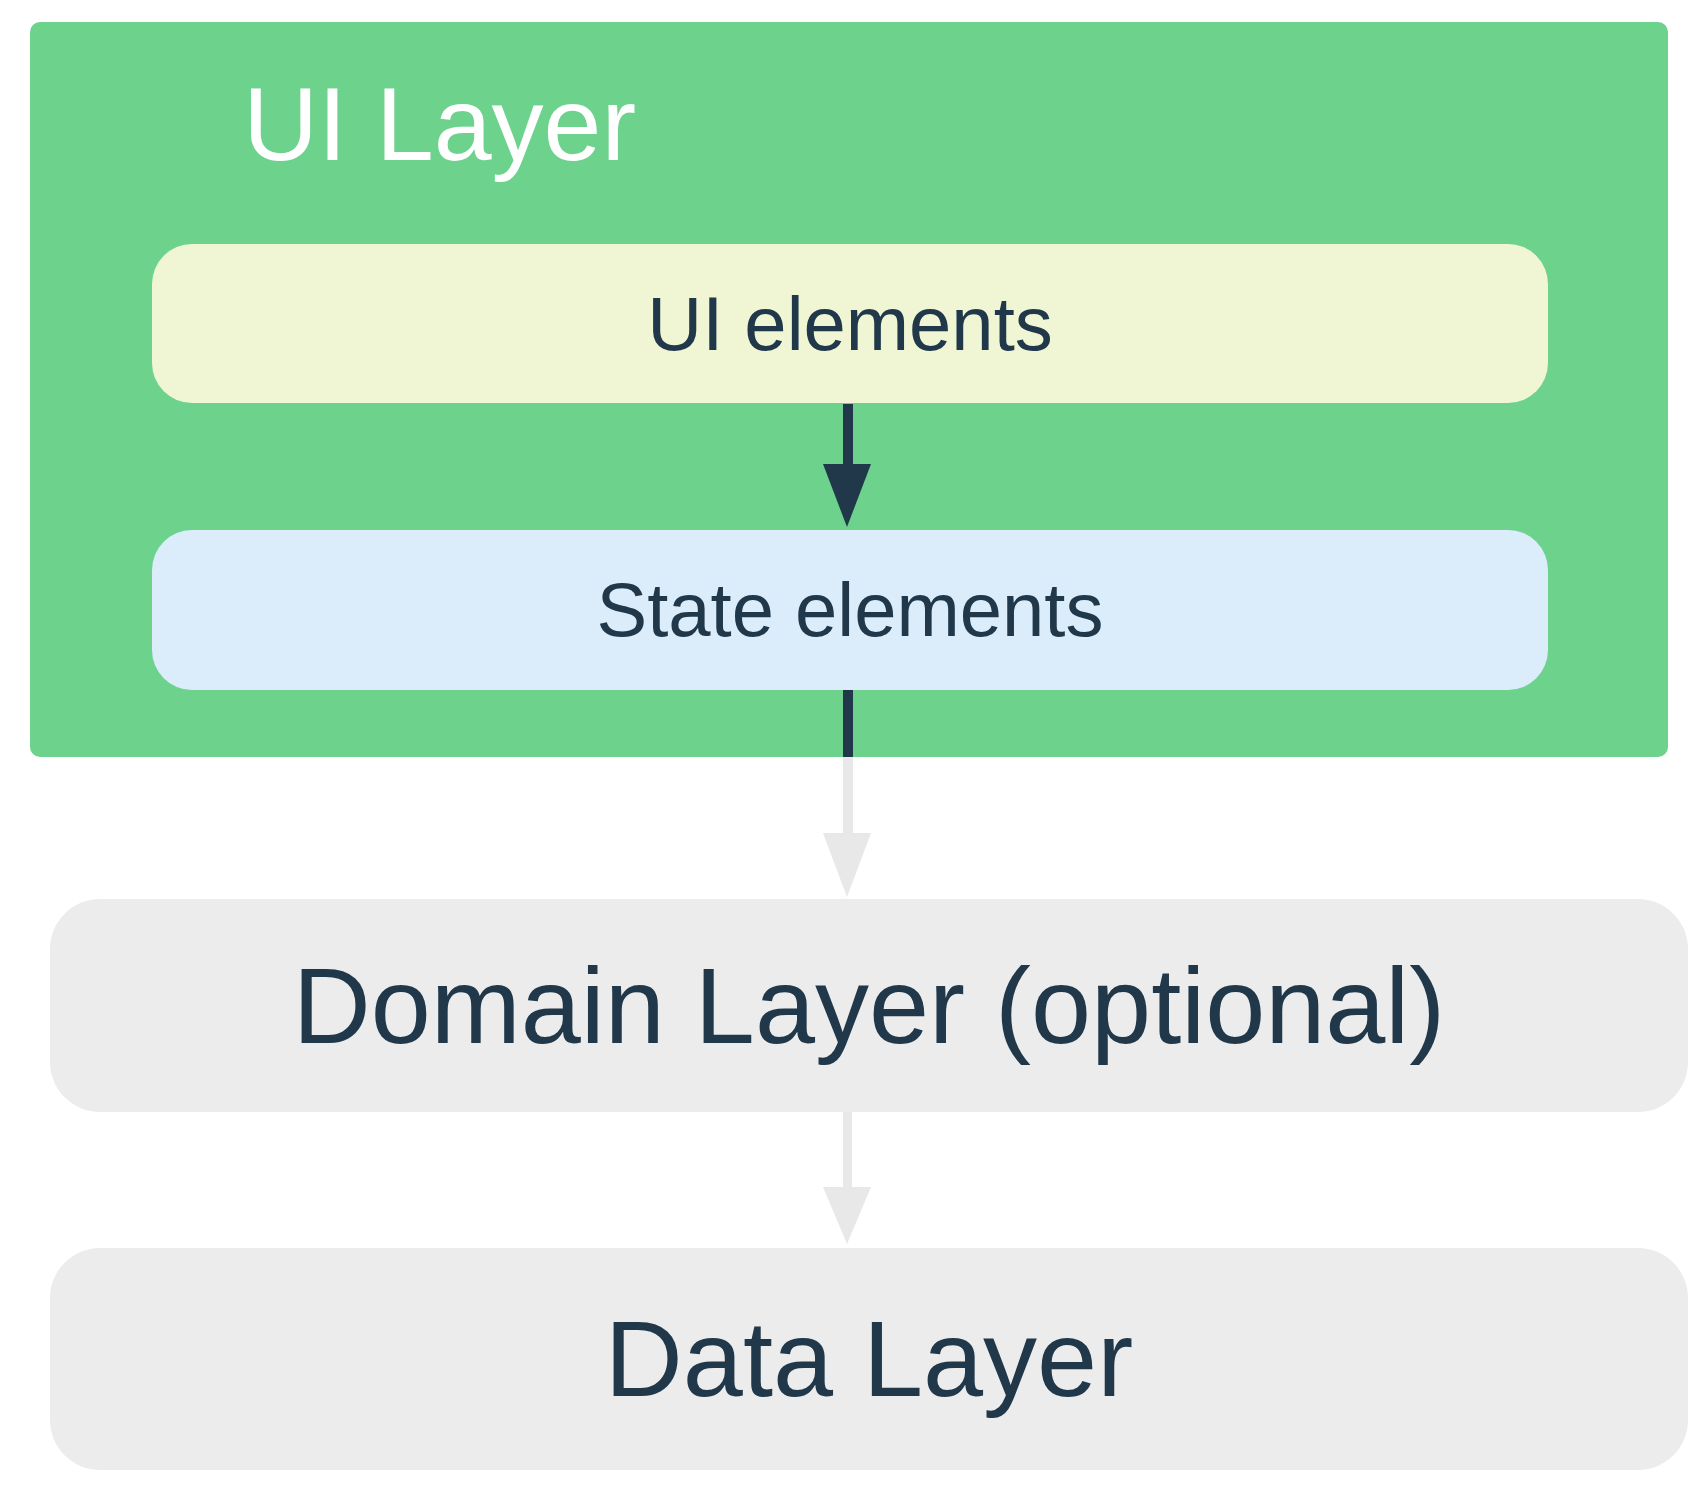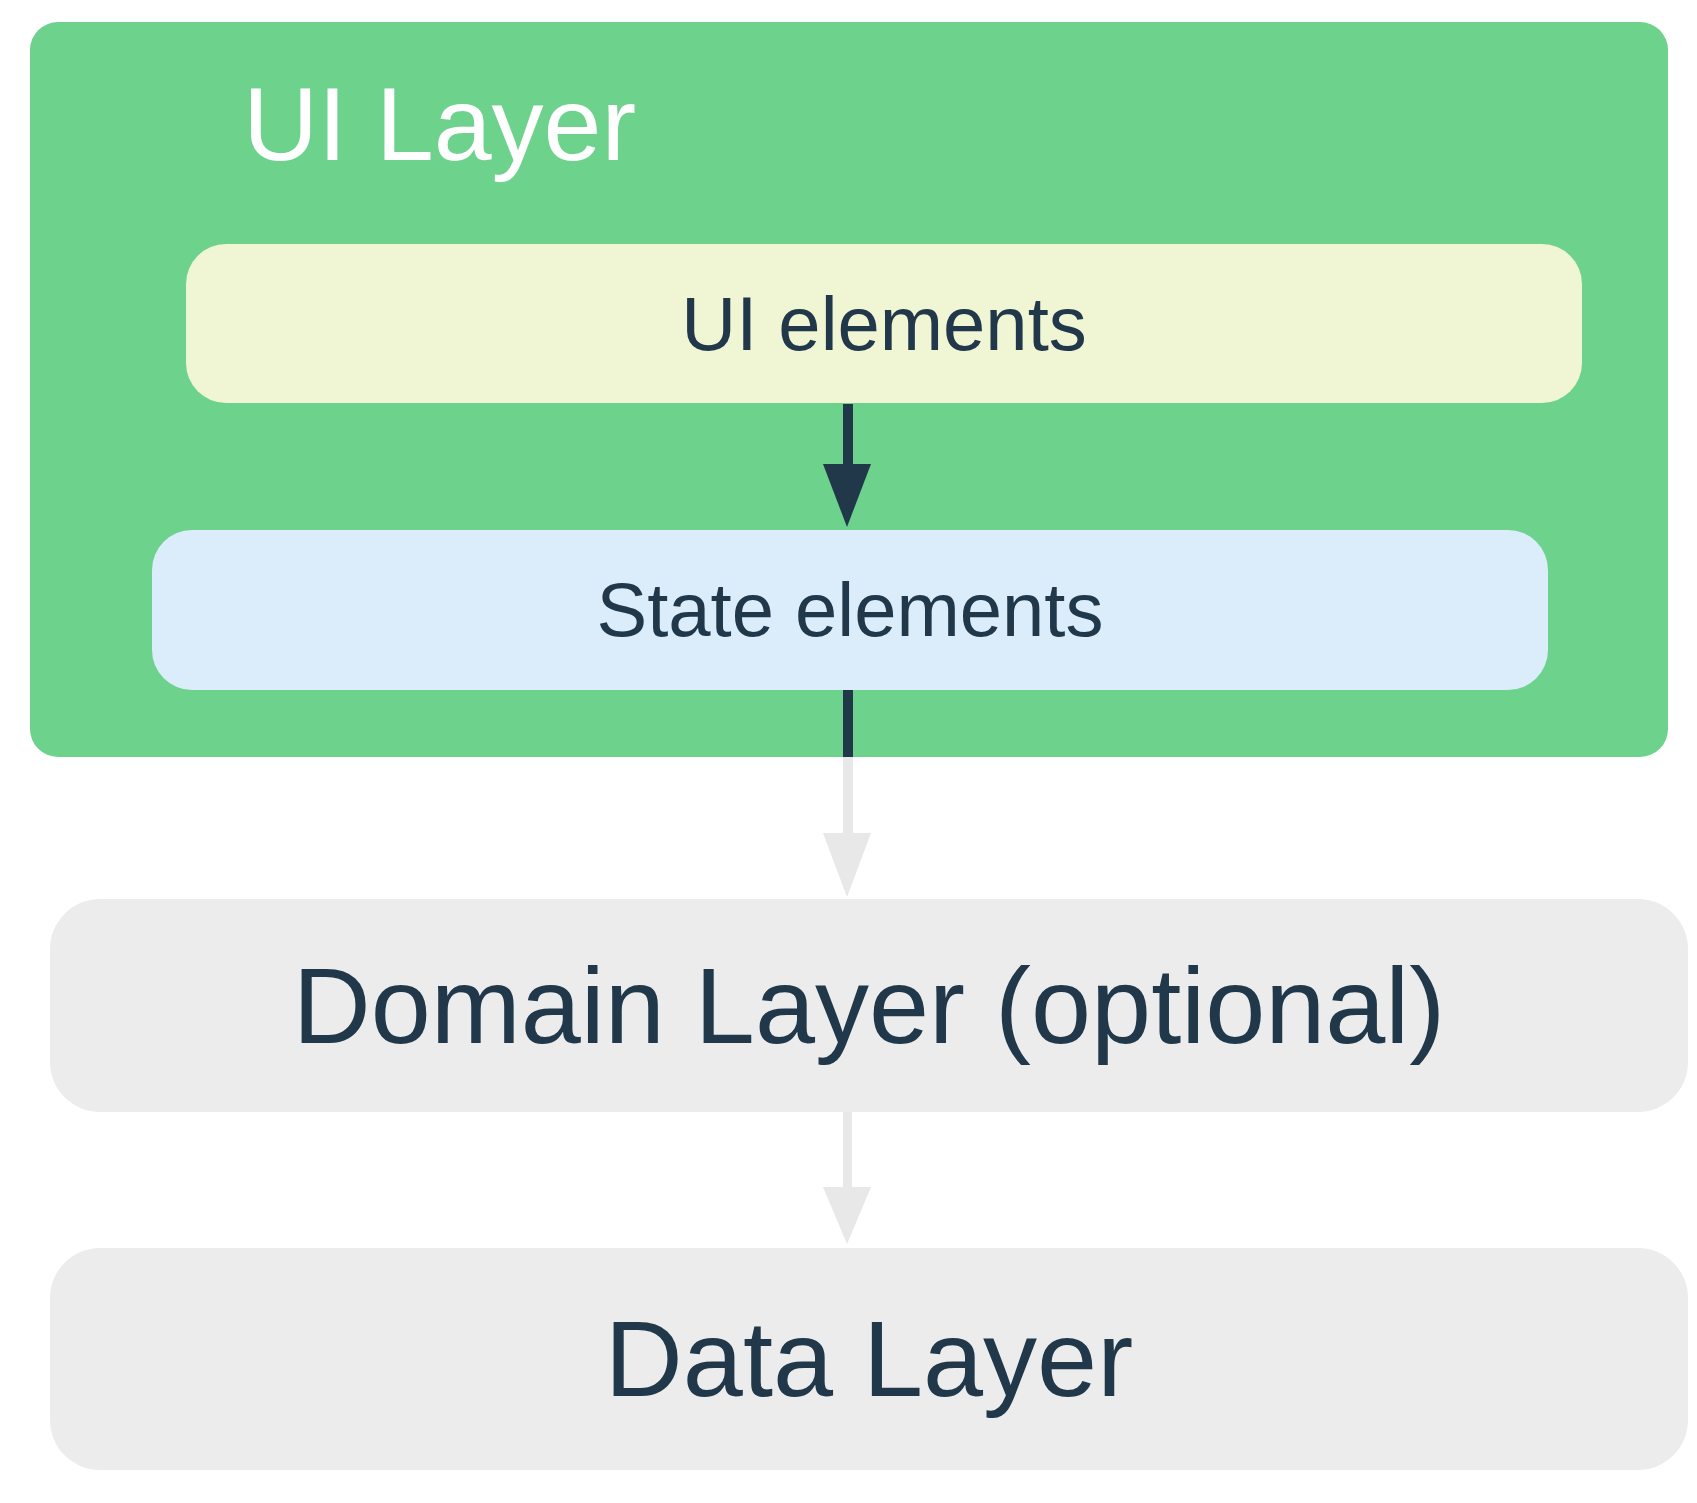--- a/index.html
+++ b/index.html
@@ -8,38 +8,38 @@
     width:1697px; height:1503px;
     background:#ffffff;
     font-family:"Liberation Sans", sans-serif;
     overflow:hidden;
   }
   
   .green-box {
     position:absolute; left:30px; top:22px;
     width:1638px; height:735px;
     background:#6dd28c;
-    border-radius:28px;
+    border-radius:10px;
   }
   .green-title {
     position:absolute; left:213px; top:50px;
     font-size:104px; line-height:1;
     color:#ffffff;
     white-space:nowrap;
   }
   .inner-box {
     position:absolute; left:122px;
     width:1396px;
     border-radius:40px;
     display:flex; align-items:center; justify-content:center;
     font-size:76px; line-height:1;
     color:#20384a;
     white-space:nowrap;
   }
-  .ui-elements   { top:222px; height:159px; background:#f0f5d4;margin-left:34px; }
+  .ui-elements   { top:222px; height:159px; background:#f0f5d4; }
   .state-holders { top:508px; height:160px; background:#dbedfb; }
 
   
   .stem { position:absolute; width:10px; }
   .stem-dark  { background:#20384a; }
   .stem-light { background:#e8e8e8; }
   .head { position:absolute; width:0; height:0;
           border-left:24px solid transparent;
           border-right:24px solid transparent; }
   .head-dark  { border-top:63px solid #20384a; }

